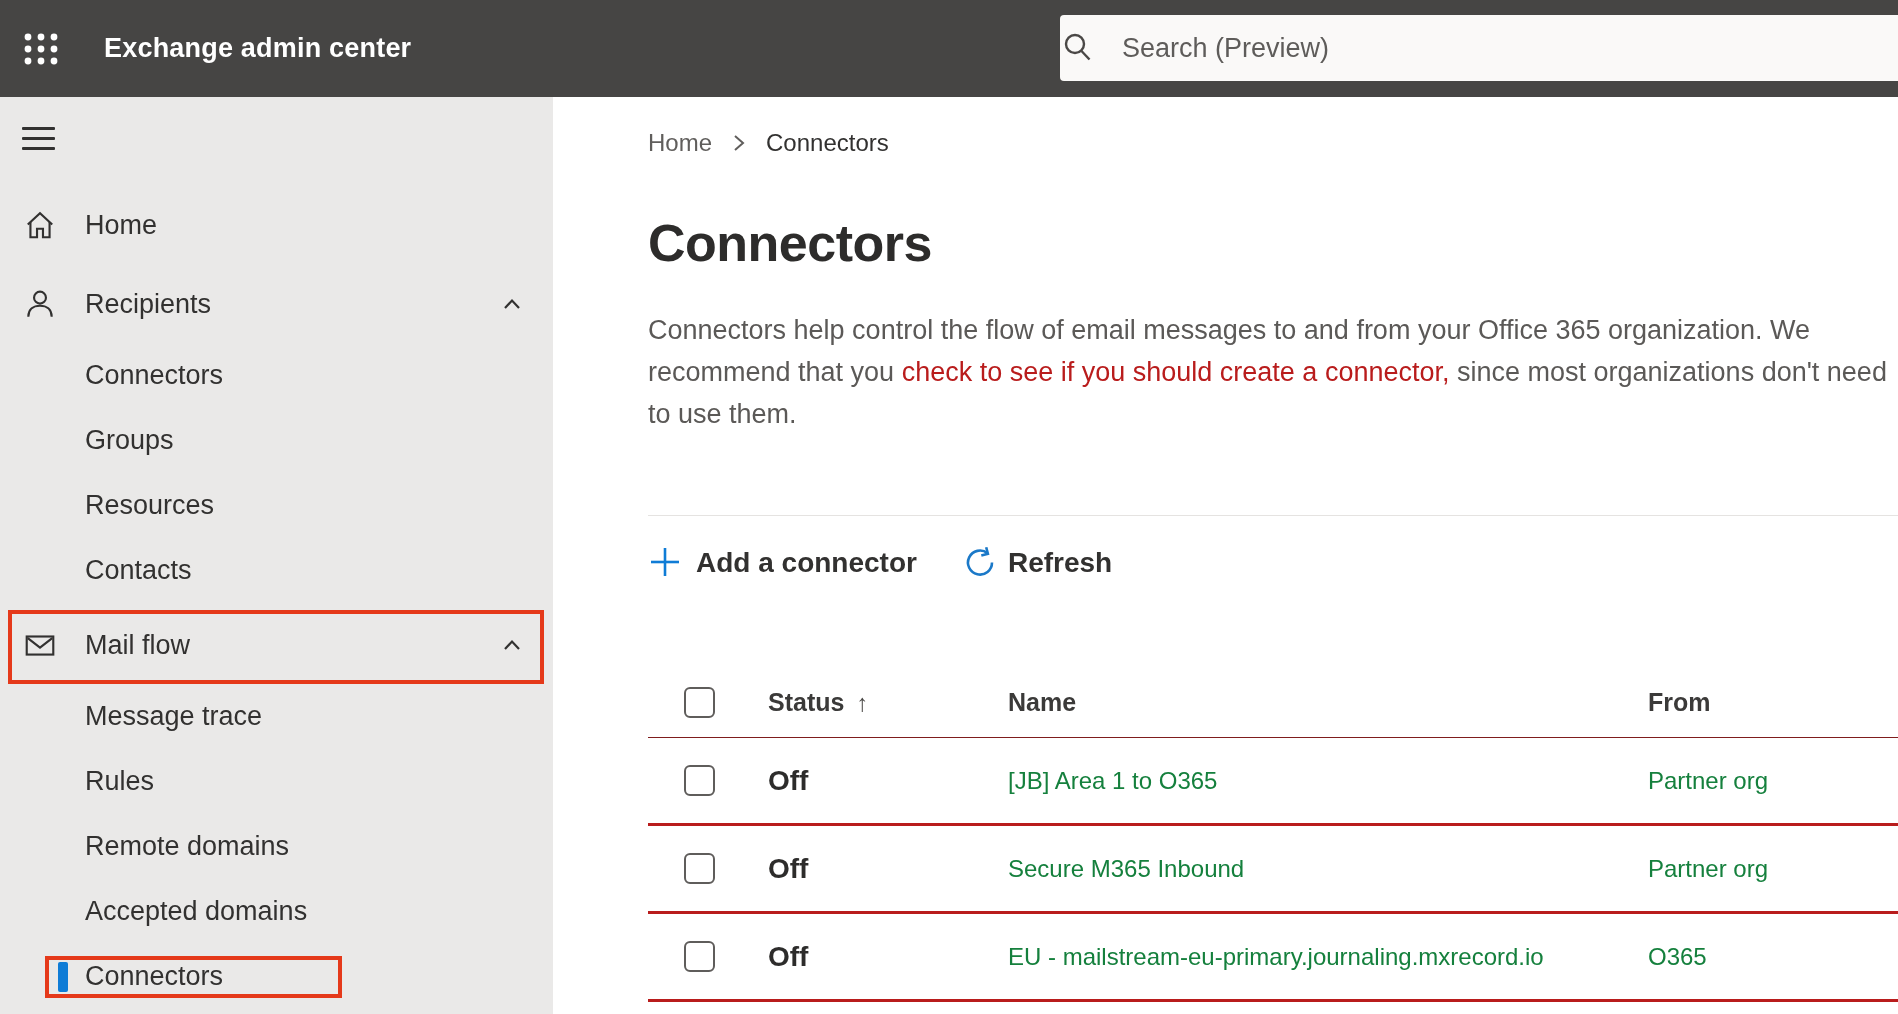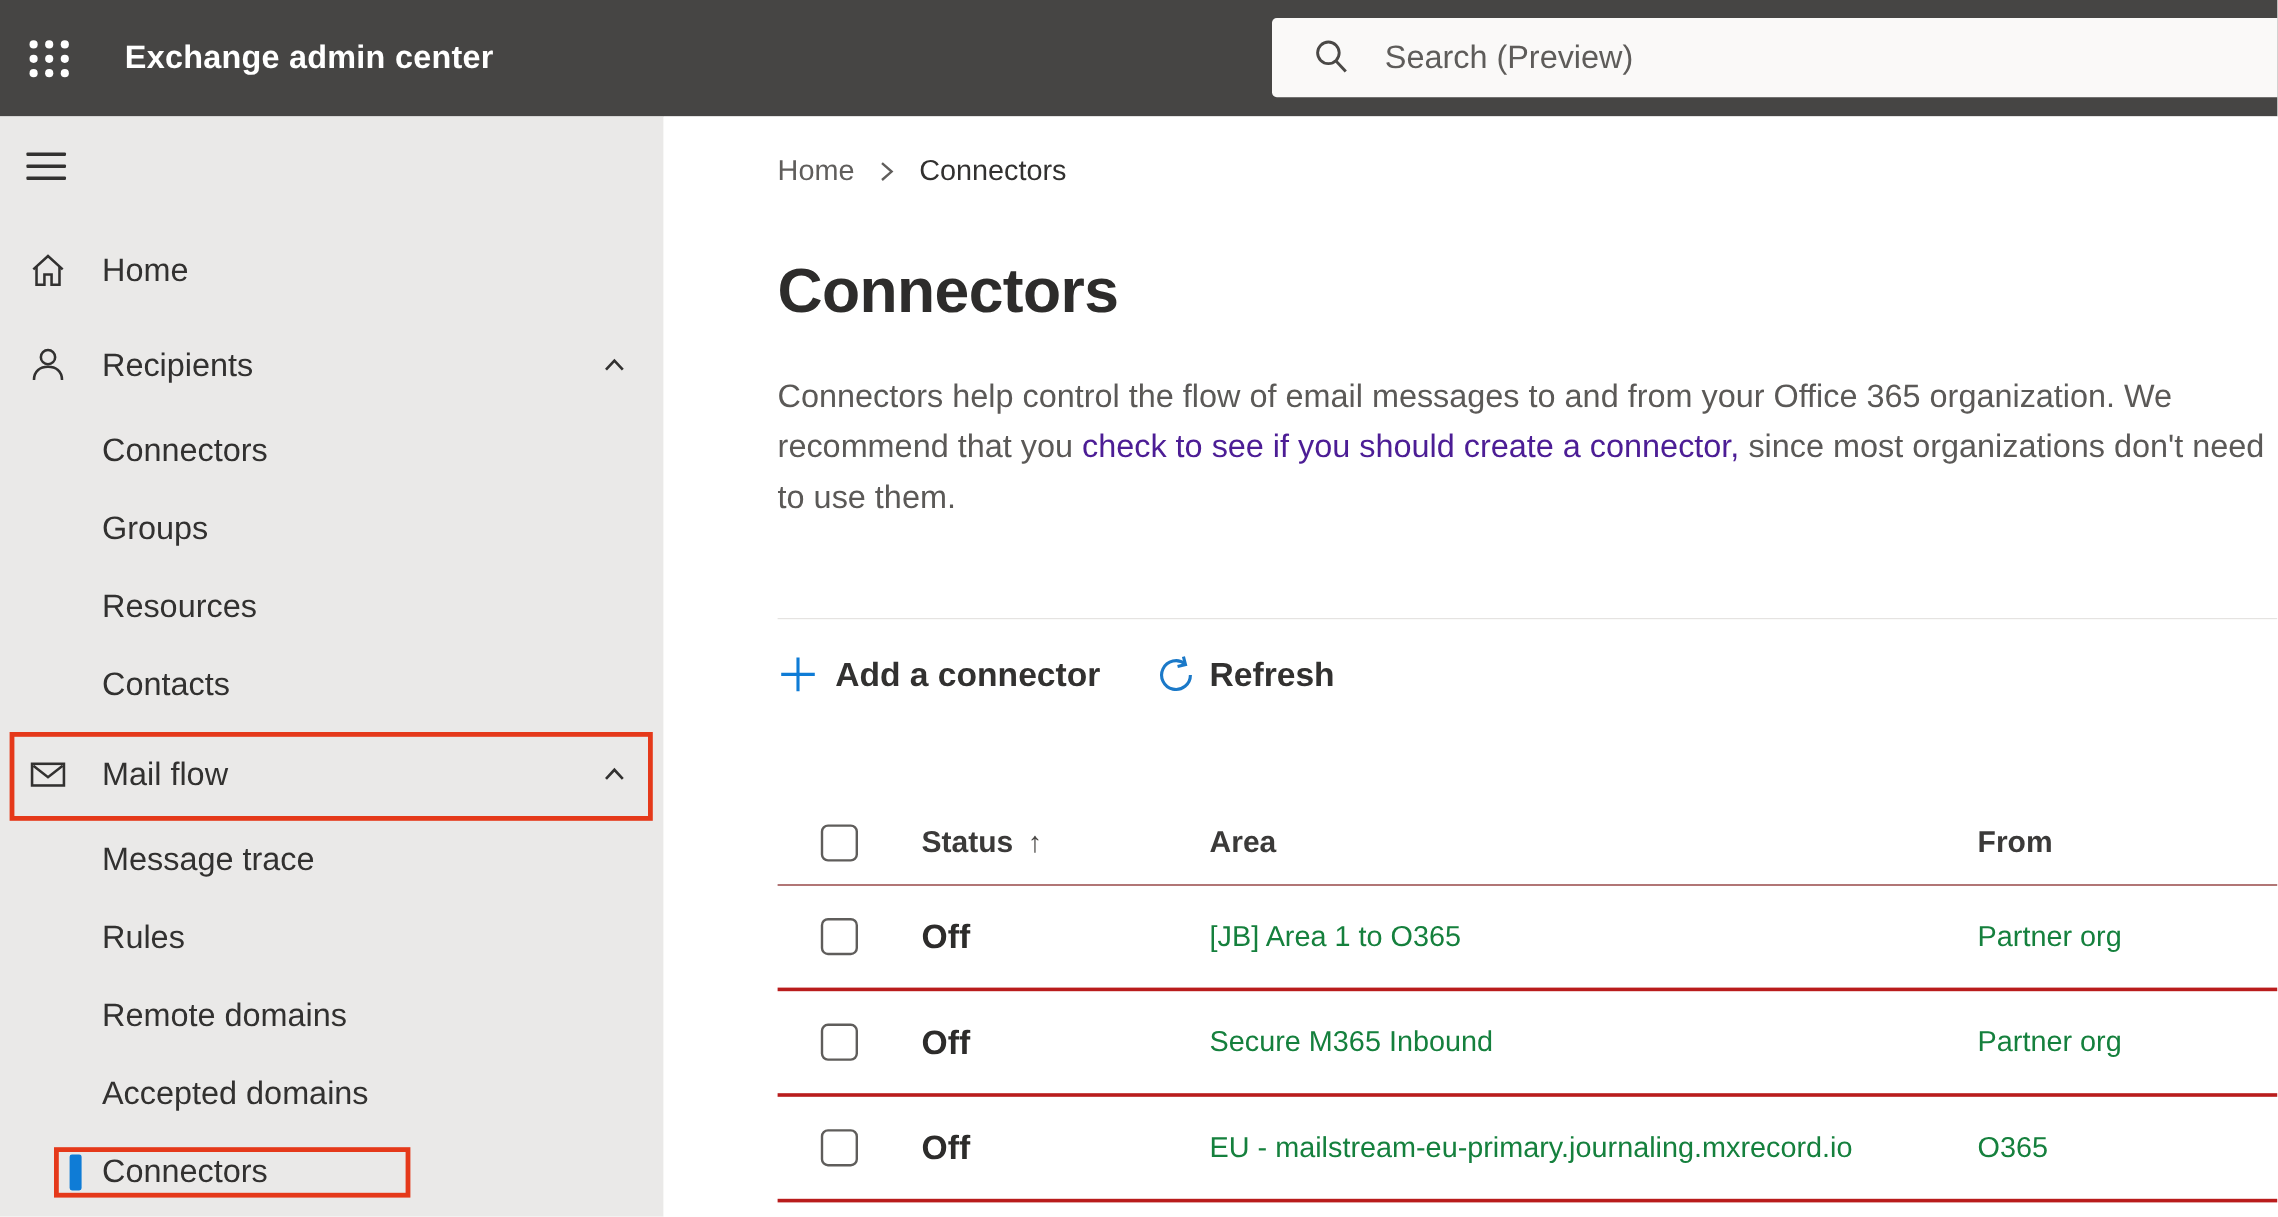--- a/index.html
+++ b/index.html
@@ -5,21 +5,21 @@
   * { margin:0; padding:0; box-sizing:border-box; }
   html,body { width:1898px; height:1014px; overflow:hidden; background:#fff;
     font-family:"Liberation Sans", sans-serif; }
 
   
   .topbar { position:relative; height:97px; background:#464544; display:flex; align-items:center; }
   .waffle-btn { width:70px; height:97px; display:flex; align-items:center; justify-content:center;
     padding-left:12px; cursor:pointer; }
   .app-title { color:#fff; font-size:27px; font-weight:700; margin-left:34px; letter-spacing:.2px; }
   .searchbox { position:absolute; left:1060px; top:15px; right:0; height:66px; background:#FAF9F8;
-    border-radius:4px 0 0 4px; display:flex; align-items:center; padding-left:32px; }
+    border-radius:4px 0 0 4px; display:flex; align-items:center; }
   .search-placeholder { color:#5E5C5A; font-size:27px; margin-left:26px; }
 
   
   .layout { display:flex; height:917px; }
   .sidebar { width:553px; background:#EAE9E8; flex:none; position:relative; }
   .content { flex:1; background:#fff; padding-left:95px; position:relative; overflow:hidden; }
 
   
   .hamburger-wrap { height:82px; display:flex; align-items:center; padding-left:22px; cursor:pointer; }
   .hamburger { width:33px; }
@@ -38,21 +38,21 @@
   .selection-bar { position:absolute; left:58px; top:50%; transform:translateY(-50%);
     width:10px; height:30px; background:#0F7CD6; border-radius:2px; }
 
   
   .breadcrumb { margin-top:32px; display:flex; align-items:center; font-size:24px; }
   .crumb-root { color:#605E5C; cursor:pointer; }
   .crumb-sep { margin:0 18px; display:flex; align-items:center; }
   .crumb-current { color:#323130; }
   .page-title { margin-top:56px; font-size:52px; font-weight:700; color:#2D2C2B; letter-spacing:-.5px; }
   .page-desc { margin-top:36px; max-width:1252px; font-size:27px; line-height:42px; color:#5B5957; }
-  .page-desc a { color:#4c1d95; text-decoration:none; cursor:pointer; }
+  .page-desc a { color:#b91c1c; text-decoration:none; cursor:pointer; }
   .toolbar-divider { margin-top:80px; height:1px; background:#E5E3E1; }
   .toolbar { height:92px; display:flex; align-items:center; gap:46px; }
   .tb-btn { display:flex; align-items:flex-end; cursor:pointer; }
   .tb-btn .tb-label { font-size:28px; font-weight:700; color:#323130; }
   .tb-btn .ico { display:flex; align-items:center; }
   .add-btn .tb-label { margin-left:14px; }
   .refresh-btn .tb-label { margin-left:11px; }
 
   
   .grid-row { display:grid; grid-template-columns:120px 240px 640px 1fr; align-items:center; }
@@ -223,21 +223,21 @@
       </div>
     </div>
 
     <div class="grid-row tbl-header">
       <div>
         <div class="checkbox"></div>
       </div>
       <div>
         <span class="th">Status</span><span class="sort-arrow">↑</span>
       </div>
-      <div class="th">Area</div>
+      <div class="th">Name</div>
       <div class="th">From</div>
     </div>
 
     <div class="grid-row tbl-row">
       <div>
         <div class="checkbox"></div>
       </div>
       <div class="cell-status">Off</div>
       <div class="cell-name">[JB] Area 1 to O365</div>
       <div class="cell-from">Partner org</div>

